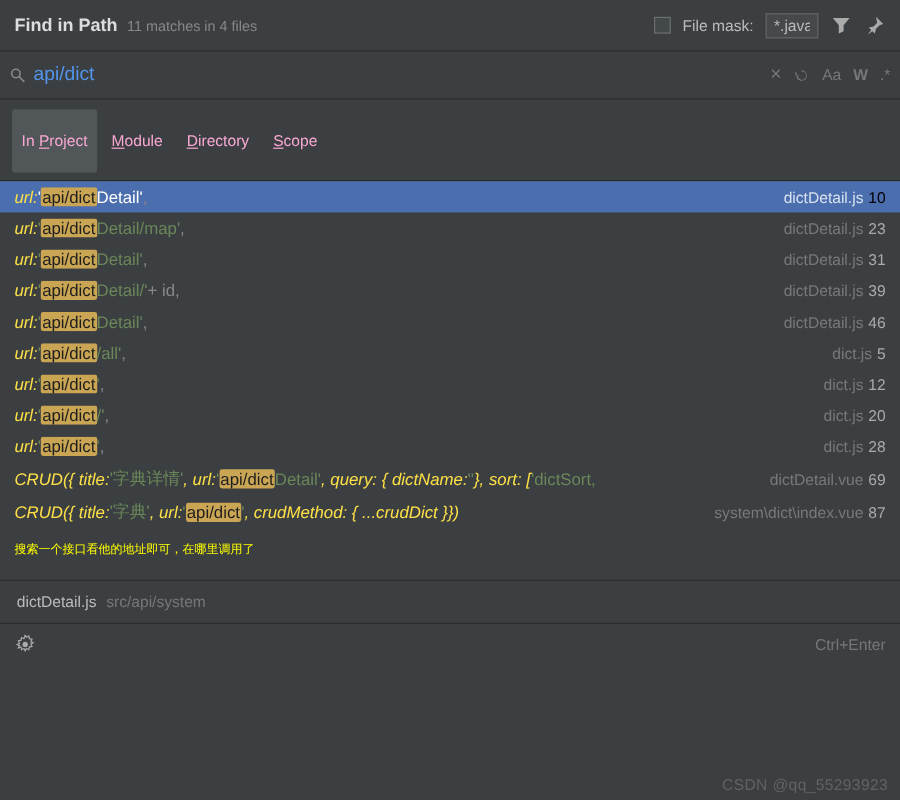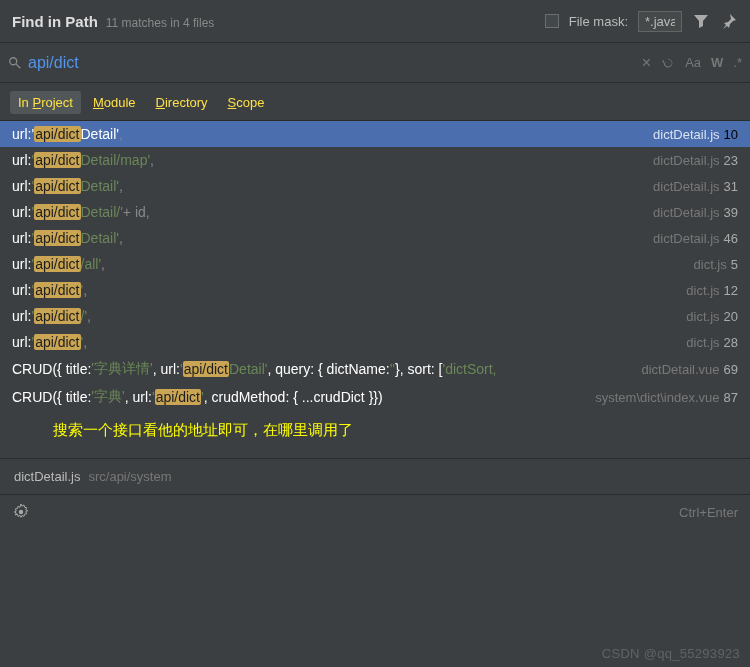--- a/index.html
+++ b/index.html
@@ -41,46 +41,46 @@
     color: #5394ec; font-size: 16px;
   }
   .search-input::selection { background:#214283; color:#fff;}
   .search-tools { display:flex; gap:10px; align-items:center; color:#777; }
   .search-tools span { font-size:13px; cursor:pointer;}
   .tabs {
     display: flex; gap: 4px; padding: 8px 10px 6px 10px;
     border-bottom: 1px solid #2b2b2b;
   }
   .tab {
-    padding: 4px 8px; color: #fde047; cursor: pointer; border-radius:3px;
+    padding: 19px 8px; color: #f9a8d4; cursor: pointer; border-radius:3px;
   }
   .tab.active { background: #515658; }
   .tab u { text-decoration: underline; }
   .results { }
   .row {
     display: flex; justify-content: space-between; align-items: center;
     padding: 5px 12px; font-size: 14px;
     font-family: "Segoe UI", Arial, sans-serif;
     white-space: nowrap;
   }
   .row.selected { background: #4b6eaf; color: #ffffff; }
   .row .left { display:flex; align-items:center; overflow:hidden;}
   .row .right { color:#787878; font-size:13px; display:flex; gap:4px;}
   .row.selected .right { color:#d8e2f0; }
   .row .right .ln { color:#aaaaaa;}
   .row.selected .right .ln{ color:#000000;}
-  .code-pre { color:#ffffff; }
+  .code-pre { color:#fde047;font-style:italic; }
   .row .g { color:#6a8759; } 
   .row.selected .g { color:#ffffff; }
   .row .o { color:#888; }
   .match {
     background:#c9a554; color:#1e1e1e; padding:0 1px; border-radius:2px;
   }
   .annotation {
-    color: #ffff00; font-size: 15px; padding: 10px 25px; margin-left: 28px;
+    color: #ffff00; font-size: 10px; padding: 10px 12px;
   }
   .bottom-sep { border-top:1px solid #2b2b2b; margin-top:8px;}
   .filebar {
     padding: 10px 14px; color:#bbbbbb; display:flex; gap:8px; align-items:baseline;
     border-bottom:1px solid #2b2b2b;
   }
   .filebar .path { color:#777; font-size:13px;}
   .footer {
     display:flex; justify-content:space-between; align-items:center;
     padding: 8px 12px;

